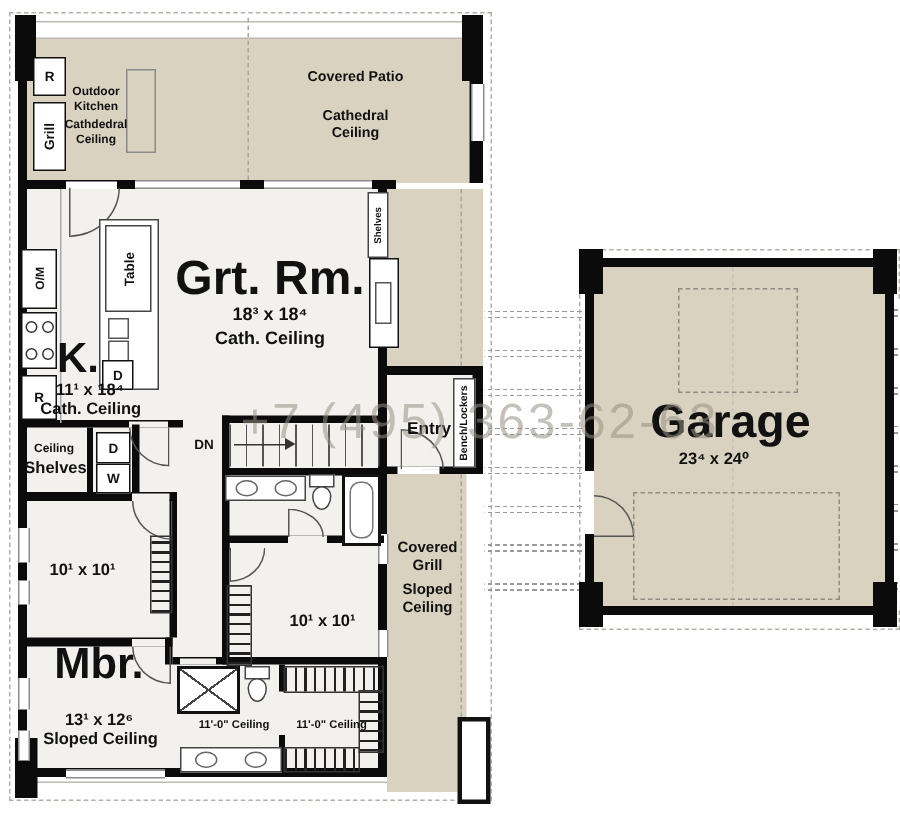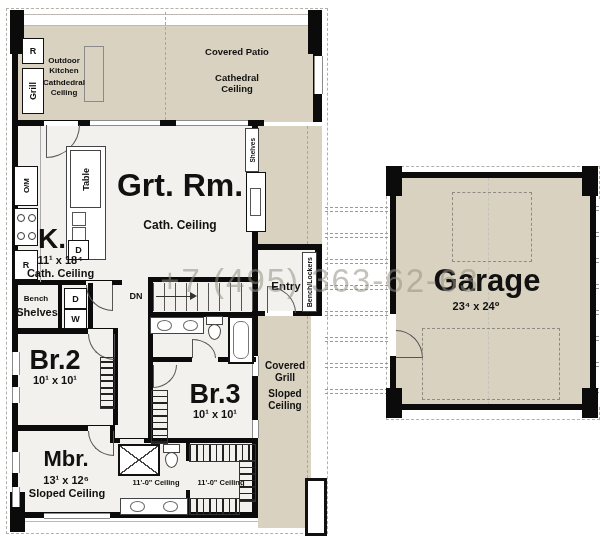--- a/index.html
+++ b/index.html
@@ -231,38 +231,37 @@
   <div class="dashrect" style="left:452px;top:192px;width:78px;height:68px;border-color:#8f8b82;"></div>
   <div class="dashrect" style="left:422px;top:328px;width:136px;height:70px;border-color:#8f8b82;"></div>
 
   <div class="lbl" style="left:36px;top:56px;width:56px;font-size:8px;">Outdoor Kitchen</div>
   <div class="lbl" style="left:34px;top:78px;width:60px;font-size:8px;">Cathdedral Ceiling</div>
 
   <div class="lbl" style="left:205px;top:46px;width:64px;font-size:9.5px;">Covered Patio</div>
   <div class="lbl" style="left:203px;top:72px;width:68px;font-size:9.5px;">Cathedral Ceiling</div>
 
   <div class="lbl nw" style="left:105px;top:166px;width:150px;font-size:32px;">Grt. Rm.</div>
+  <div class="lbl nw" style="left:130px;top:202px;width:100px;font-size:12px;">18³ x 18⁴</div>
   <div class="lbl nw" style="left:130px;top:218px;width:100px;font-size:12px;">Cath. Ceiling</div>
 
   <div class="lbl nw" style="left:34px;top:222px;width:36px;font-size:28px;">K.</div>
   <div class="lbl nw" style="left:25px;top:254px;width:70px;font-size:11px;">11¹ x 18⁴</div>
   <div class="lbl nw" style="left:23px;top:267px;width:75px;font-size:11px;">Cath. Ceiling</div>
 
-  <div class="lbl nw" style="left:15px;top:294px;width:42px;font-size:8px;">Bench</div>
+  <div class="lbl nw" style="left:15px;top:294px;width:42px;font-size:8px;">Ceiling</div>
   <div class="lbl nw" style="left:11px;top:306px;width:52px;font-size:11px;">Shelves</div>
 
   <div class="lbl nw" style="left:262px;top:280px;width:48px;font-size:11.5px;">Entry</div>
 
-  <div class="lbl nw" style="left:21px;top:344px;width:68px;font-size:27px;">Br.2</div>
   <div class="lbl nw" style="left:22px;top:374px;width:66px;font-size:11px;">10¹ x 10¹</div>
 
-  <div class="lbl nw" style="left:180px;top:378px;width:70px;font-size:27px;">Br.3</div>
   <div class="lbl nw" style="left:182px;top:408px;width:66px;font-size:11px;">10¹ x 10¹</div>
 
-  <div class="lbl nw" style="left:26px;top:446px;width:80px;font-size:22px;">Mbr.</div>
+  <div class="lbl nw" style="left:26px;top:426px;width:80px;font-size:29px;">Mbr.</div>
   <div class="lbl nw" style="left:28px;top:474px;width:76px;font-size:11px;">13¹ x 12⁶</div>
   <div class="lbl nw" style="left:22px;top:487px;width:90px;font-size:11px;">Sloped Ceiling</div>
 
   <div class="lbl nw" style="left:124px;top:478px;width:64px;font-size:7.5px;">11'-0" Ceiling</div>
   <div class="lbl nw" style="left:190px;top:478px;width:62px;font-size:7.5px;">11'-0" Ceiling</div>
 
   <div class="lbl" style="left:261px;top:360px;width:48px;font-size:10px;">Covered Grill</div>
   <div class="lbl" style="left:263px;top:388px;width:44px;font-size:10px;">Sloped Ceiling</div>
 
   <div class="lbl nw" style="left:417px;top:262px;width:140px;font-size:31px;">Garage</div>

